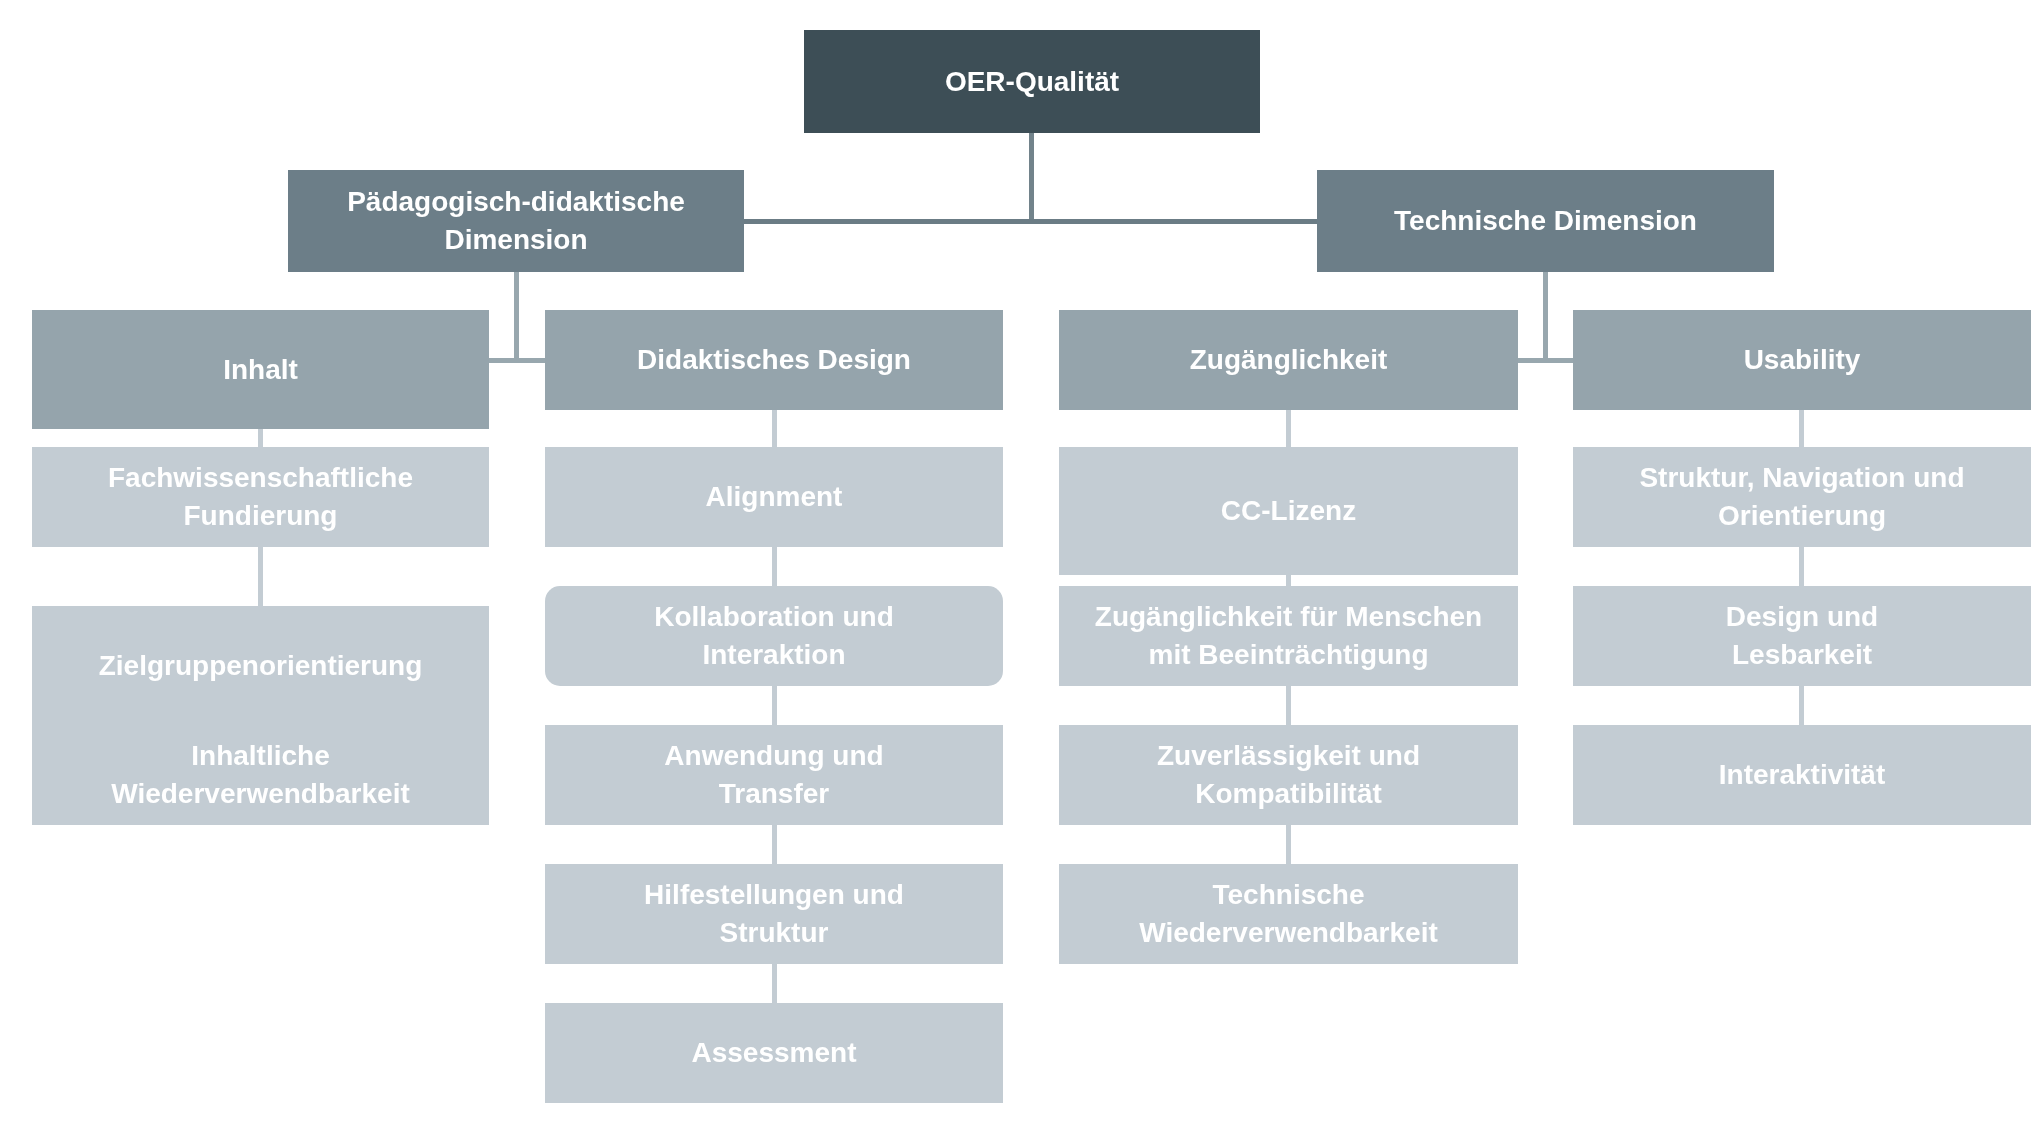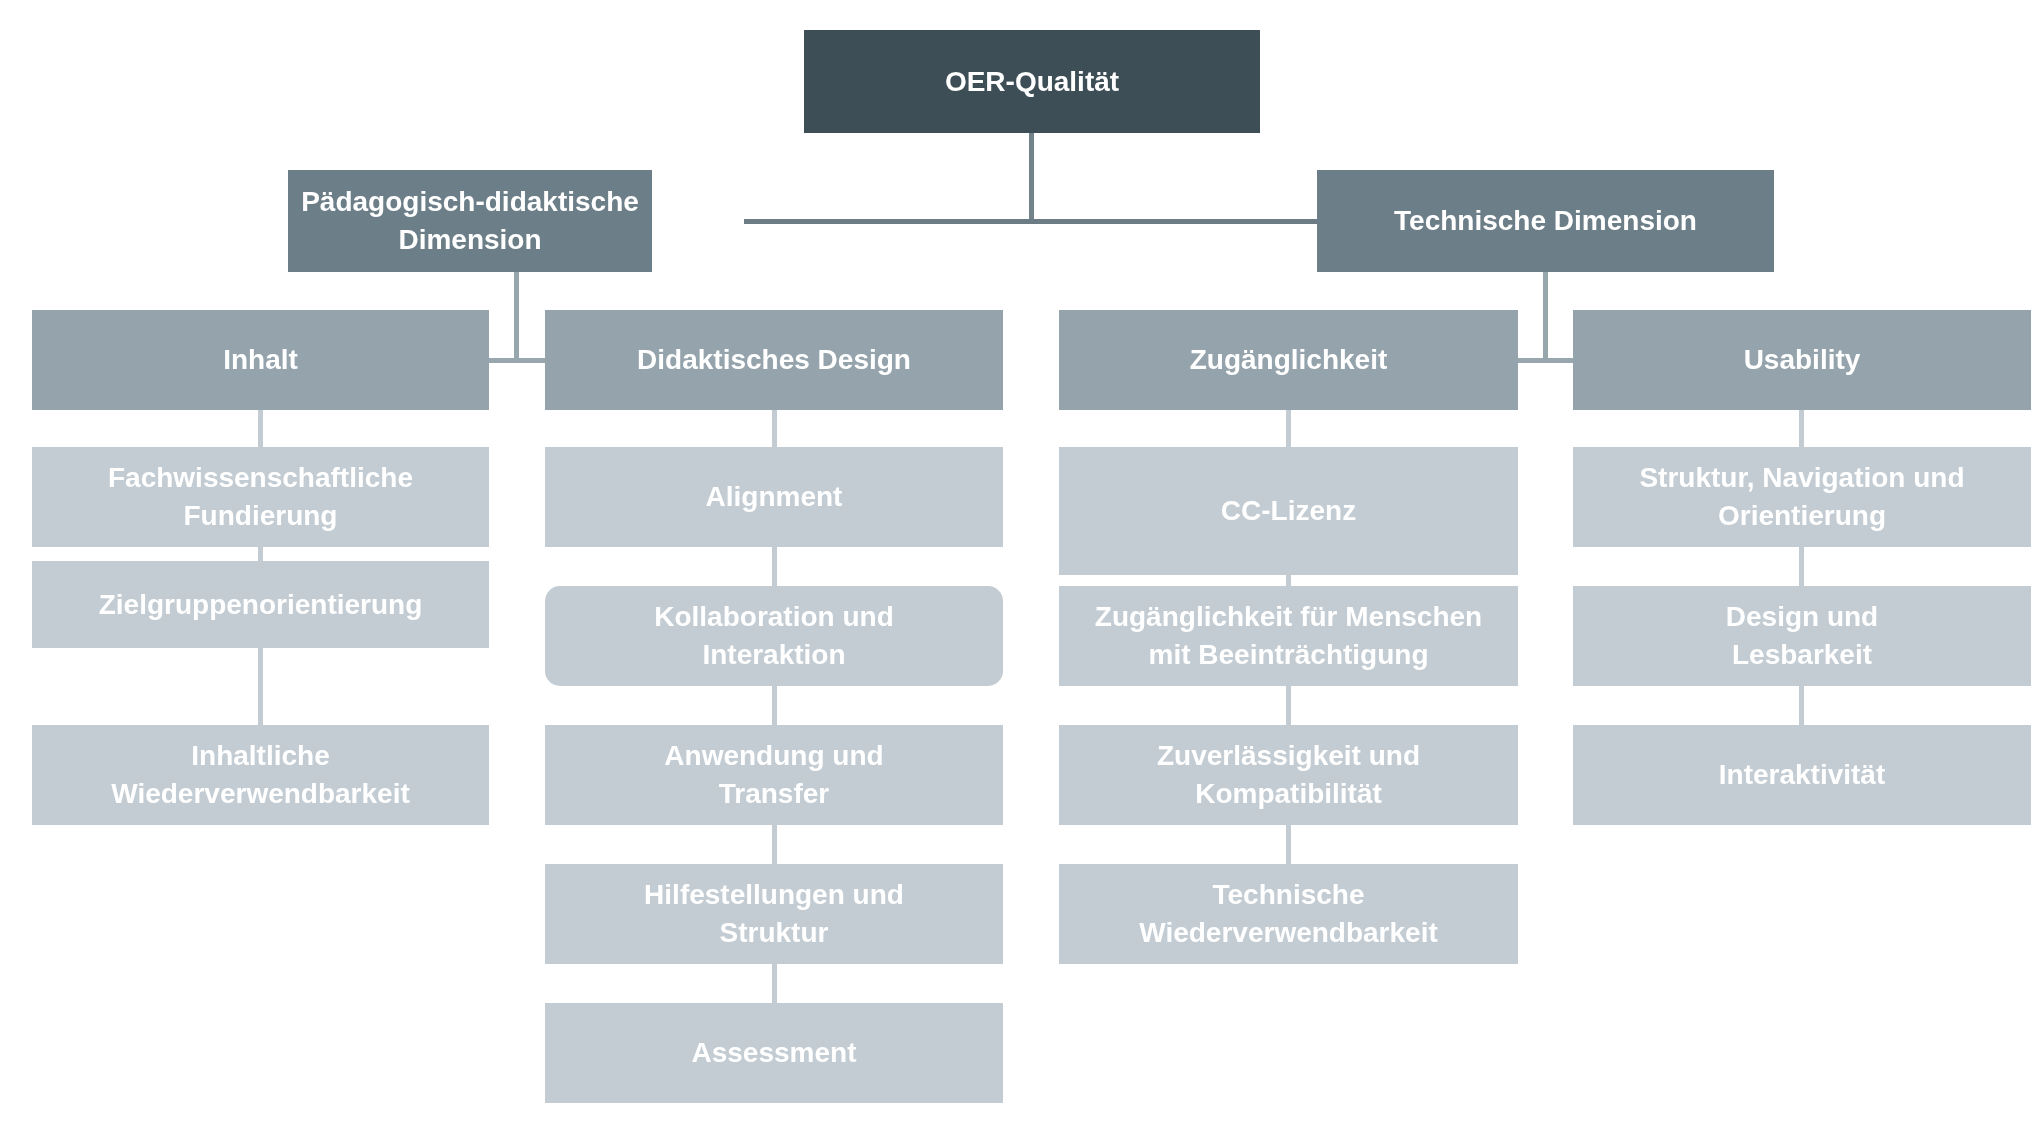--- a/index.html
+++ b/index.html
@@ -50,32 +50,32 @@
   <div class="conn mid" style="left:1543px; top:272px; width:5px; height:91px;"></div>
   <div class="conn mid" style="left:1518px; top:358px; width:55px; height:5px;"></div>
 
   <div class="conn light" style="left:258px; top:410px; width:5px; height:315px;"></div>
   <div class="conn light" style="left:772px; top:410px; width:5px; height:593px;"></div>
   <div class="conn light" style="left:1286px; top:410px; width:5px; height:454px;"></div>
   <div class="conn light" style="left:1799px; top:410px; width:5px; height:315px;"></div>
 
   <div class="box lvl1" style="left:804px; top:30px; width:456px; height:103px;">OER-Qualität</div>
 
-  <div class="box lvl2" style="left:288px; top:170px; width:364px; height:102px;">Pädagogisch-didaktische
+  <div class="box lvl2" style="left:288px; top:170px; width:456px; height:102px;">Pädagogisch-didaktische
 Dimension</div>
   <div class="box lvl2" style="left:1317px; top:170px; width:457px; height:102px;">Technische Dimension</div>
 
-  <div class="box lvl3" style="left:32px; top:310px; width:457px; height:100px;">Inhalt</div>
+  <div class="box lvl3" style="left:32px; top:310px; width:457px; height:119px;">Inhalt</div>
   <div class="box lvl3" style="left:545px; top:310px; width:458px; height:100px;">Didaktisches Design</div>
   <div class="box lvl3" style="left:1059px; top:310px; width:459px; height:100px;">Zugänglichkeit</div>
   <div class="box lvl3" style="left:1573px; top:310px; width:458px; height:100px;">Usability</div>
 
   <div class="box lvl4" style="left:32px; top:447px; width:457px; height:100px;">Fachwissenschaftliche
 Fundierung</div>
-  <div class="box lvl4" style="left:32px; top:561px; width:457px; height:87px;">Zielgruppenorientierung</div>
+  <div class="box lvl4" style="left:32px; top:606px; width:457px; height:120px;">Zielgruppenorientierung</div>
   <div class="box lvl4" style="left:32px; top:725px; width:457px; height:100px;">Inhaltliche
 Wiederverwendbarkeit</div>
 
   <div class="box lvl4" style="left:545px; top:447px; width:458px; height:100px;">Alignment</div>
   <div class="box lvl4" style="left:545px; top:586px; width:458px; height:100px;border-radius:15px;">Kollaboration und
 Interaktion</div>
   <div class="box lvl4" style="left:545px; top:725px; width:458px; height:100px;">Anwendung und
 Transfer</div>
   <div class="box lvl4" style="left:545px; top:864px; width:458px; height:100px;">Hilfestellungen und
 Struktur</div>

